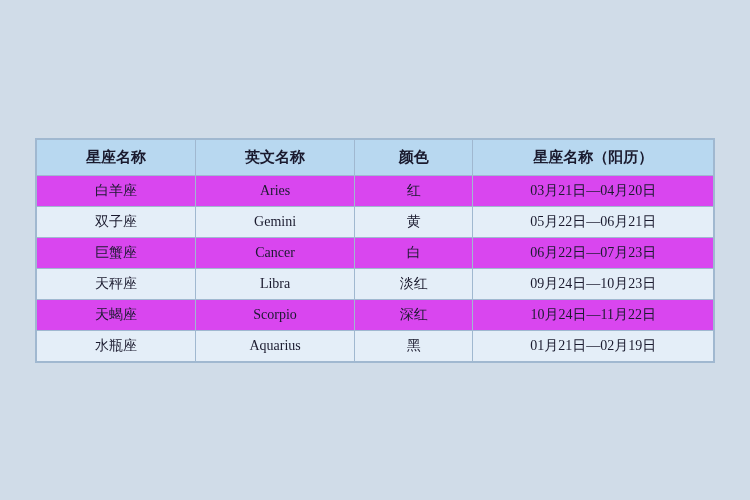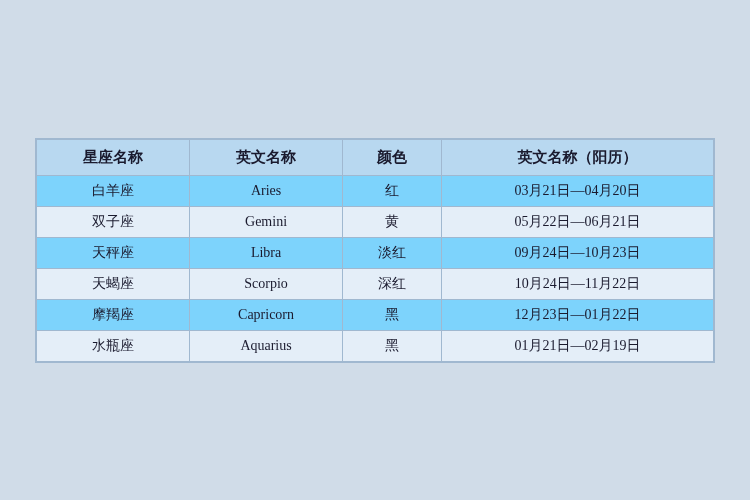--- a/index.html
+++ b/index.html
@@ -28,29 +28,29 @@
       width: 100%;
       border-collapse: collapse;
     }
 
     thead tr {
       background-color: #b8d8f0;
     }
 
     thead th {
       border: 1px solid #a0b8d0;
-      padding: 8px 12px;
+      padding: 8px 28px;
       text-align: center;
       font-size: 15px;
       font-weight: bold;
       color: #1a1a2e;
     }
 
     tbody tr {
-      background-color: #7dd3fc;
+      background-color: #d946ef;
     }
 
     tbody tr:nth-child(even) {
       background-color: #e4eef8;
     }
 
     tbody td {
       border: 1px solid #a0b8d0;
       padding: 6px 12px;
       text-align: center;
@@ -69,55 +69,55 @@
 </head>
 <body>
 
 <div class="table-container">
   <table>
     <thead>
       <tr>
         <th>星座名称</th>
         <th>英文名称</th>
         <th>颜色</th>
-        <th>英文名称（阳历）</th>
+        <th>星座名称（阳历）</th>
       </tr>
     </thead>
     <tbody id="table-body">
     <tr>
           <td>白羊座</td>
           <td>Aries</td>
           <td>红</td>
           <td>03月21日—04月20日</td>
         </tr>
         <tr>
           <td>双子座</td>
           <td>Gemini</td>
           <td>黄</td>
           <td>05月22日—06月21日</td>
         </tr>
         <tr>
+          <td>巨蟹座</td>
+          <td>Cancer</td>
+          <td>白</td>
+          <td>06月22日—07月23日</td>
+        </tr>
+        <tr>
           <td>天秤座</td>
           <td>Libra</td>
           <td>淡红</td>
           <td>09月24日—10月23日</td>
         </tr>
         <tr>
           <td>天蝎座</td>
           <td>Scorpio</td>
           <td>深红</td>
           <td>10月24日—11月22日</td>
         </tr>
         <tr>
-          <td>摩羯座</td>
-          <td>Capricorn</td>
-          <td>黑</td>
-          <td>12月23日—01月22日</td>
-        </tr>
-        <tr>
           <td>水瓶座</td>
           <td>Aquarius</td>
           <td>黑</td>
           <td>01月21日—02月19日</td>
         </tr>
       </tbody>
   </table>
 </div>
 
 </body></html>

